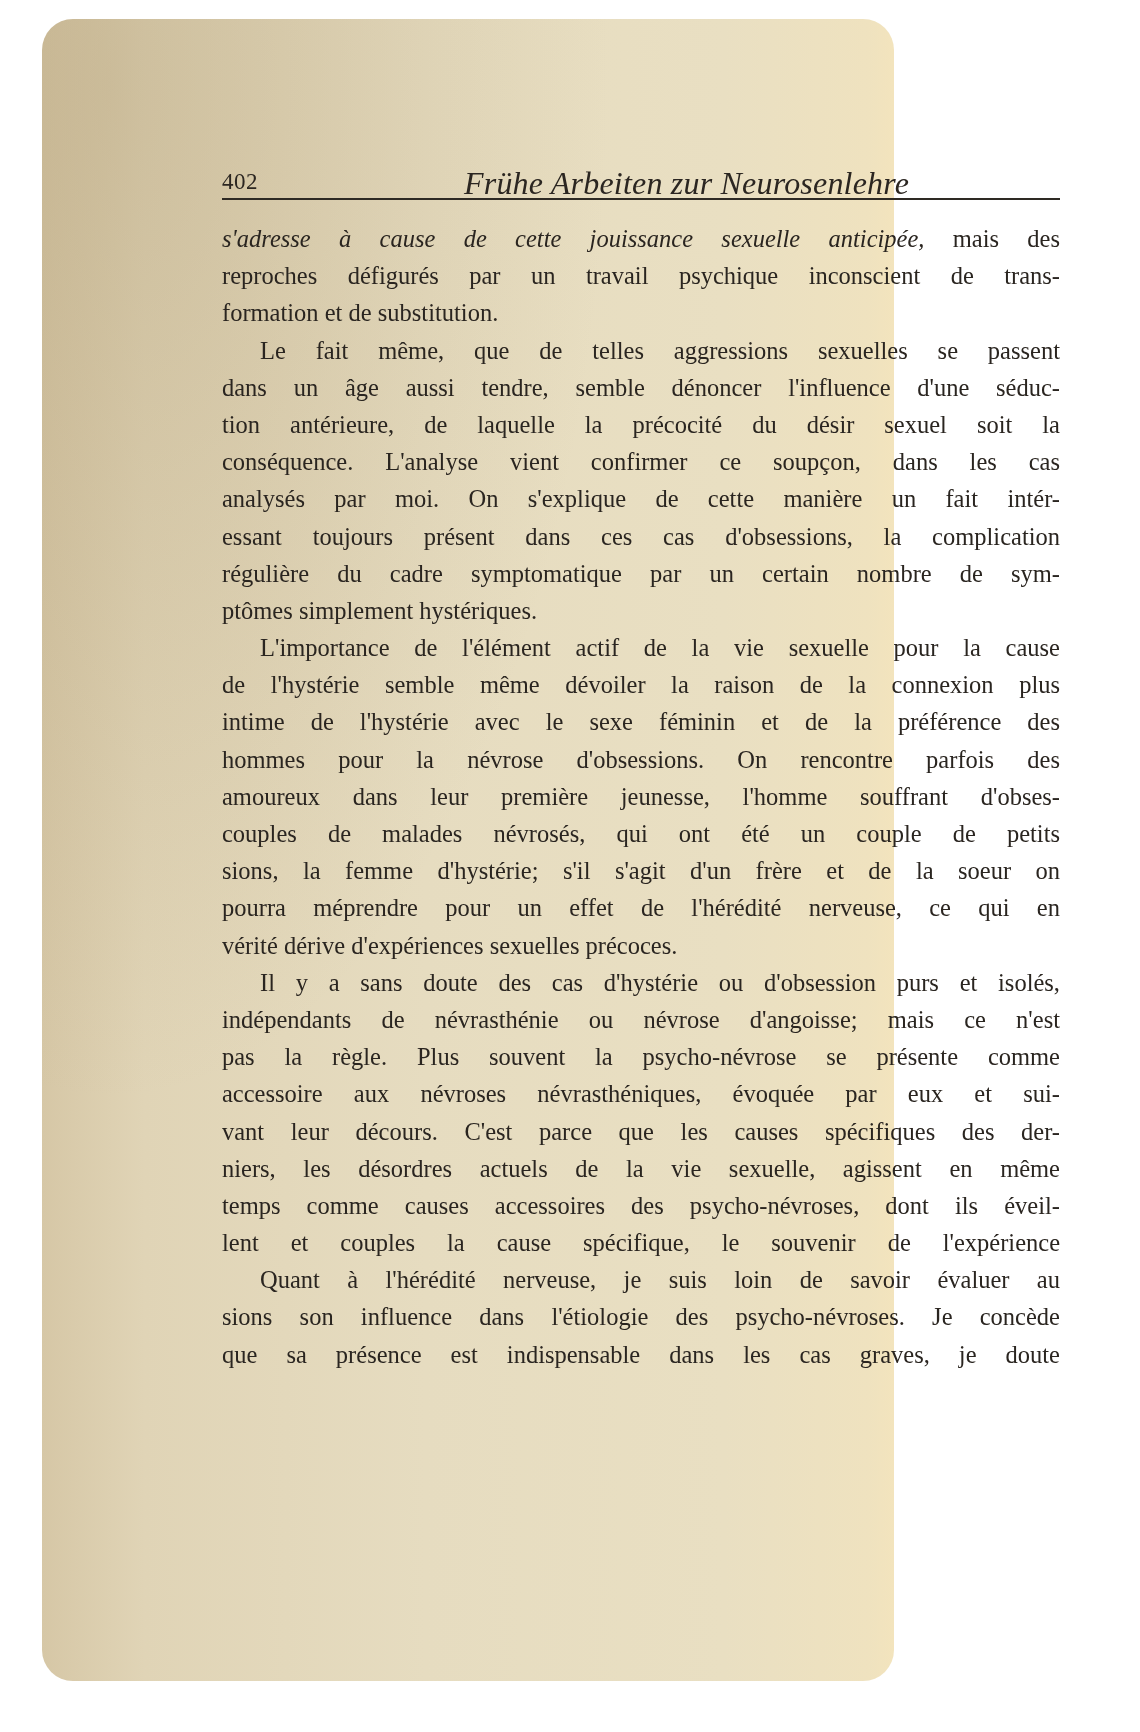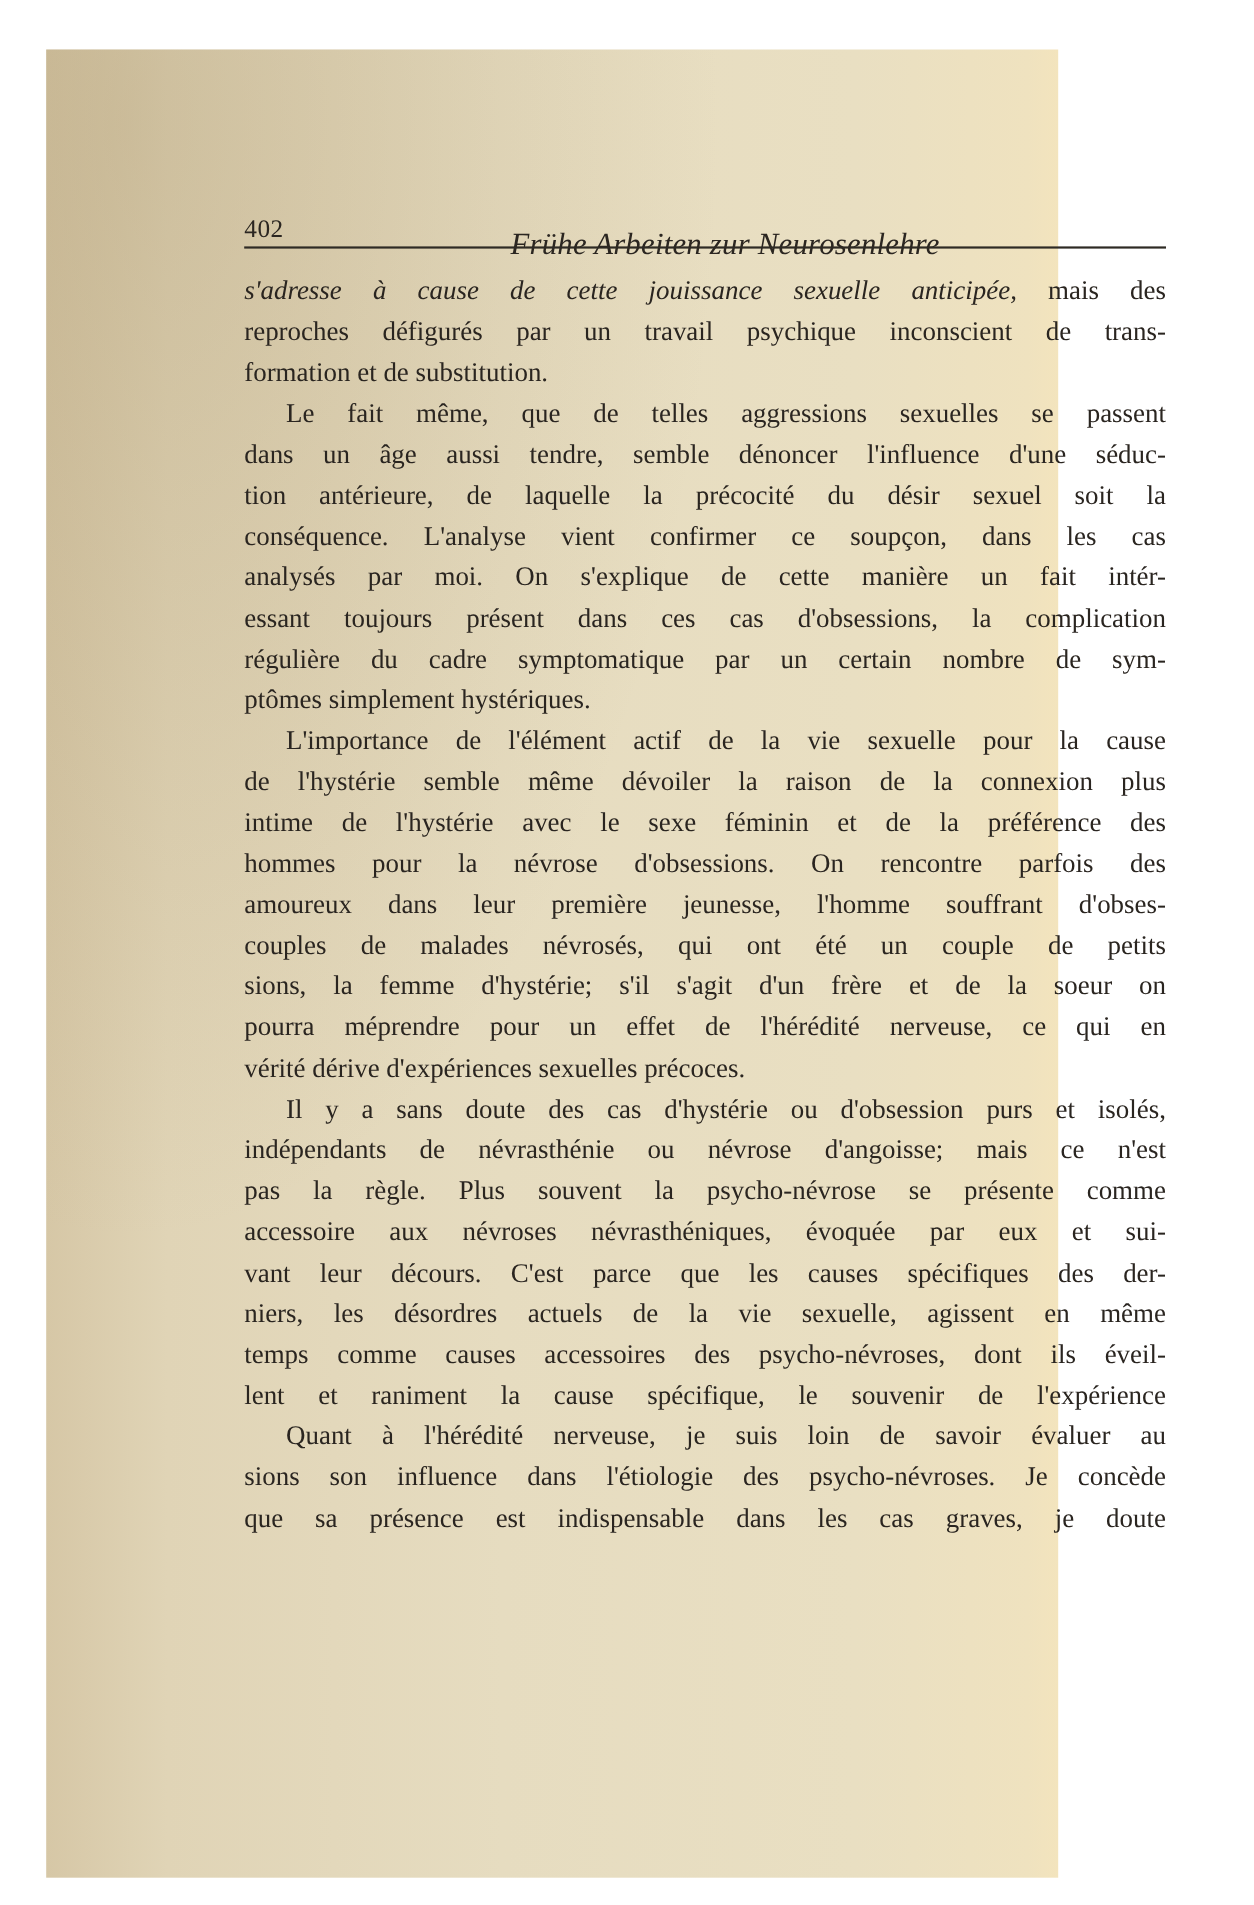--- a/index.html
+++ b/index.html
@@ -6,26 +6,27 @@
     margin: 0;
     padding: 0;
     width: 1140px;
     height: 1732px;
     background: #ffffff;
     overflow: hidden;
   }
   .page {
     position: absolute;
     left: 42px;
-    top: 45px;
-    width: 920px;
+    top: 19px;
+    width: 852px;
     height: 1662px;
     background:
       radial-gradient(ellipse at 8% 4%, rgba(170,150,110,0.35) 0%, rgba(170,150,110,0) 45%),
       linear-gradient(90deg, #d6c7a6 0%, #e0d4b6 12%, #e6dcc0 45%, #e9dfc2 80%, #efe2bf 97%, #f3e4bd 100%);
+    border-radius: 31px;
   }
   .running-head {
     position: absolute;
     left: 180px;
     top: 142px;
     width: 838px;
     height: 36px;
     font-family: "Liberation Serif", "DejaVu Serif", serif;
     color: #2b2621;
   }
@@ -33,24 +34,23 @@
     position: absolute;
     left: 0;
     top: 8px;
     font-size: 23px;
     letter-spacing: 0.5px;
   }
   .running-title {
     position: absolute;
     left: 242px;
     top: 4px;
-    font-size: 28px;
+    font-size: 32px;
     font-style: italic;
     letter-spacing: 0.2px;
-    margin-top: 16px;
   }
   .head-rule {
     position: absolute;
     left: 180px;
     top: 179px;
     width: 838px;
     height: 2px;
     background: #2e2a24;
   }
   .body-text {
@@ -124,21 +124,21 @@
     </div>
 
     <div>
       <span class="line indent">Il y a sans doute des cas d'hystérie ou d'obsession purs et isolés,</span>
       <span class="line">indépendants de névrasthénie ou névrose d'angoisse; mais ce n'est</span>
       <span class="line">pas la règle. Plus souvent la psycho-névrose se présente comme</span>
       <span class="line">accessoire aux névroses névrasthéniques, évoquée par eux et sui-</span>
       <span class="line">vant leur décours. C'est parce que les causes spécifiques des der-</span>
       <span class="line">niers, les désordres actuels de la vie sexuelle, agissent en même</span>
       <span class="line">temps comme causes accessoires des psycho-névroses, dont ils éveil-</span>
-      <span class="line">lent et raniment la cause spécifique, le souvenir de l'expérience</span>
+      <span class="line">lent et couples la cause spécifique, le souvenir de l'expérience</span>
     </div>
 
     <div>
       <span class="line indent">Quant à l'hérédité nerveuse, je suis loin de savoir évaluer au</span>
       <span class="line">sions son influence dans l'étiologie des psycho-névroses. Je concède</span>
       <span class="line">que sa présence est indispensable dans les cas graves, je doute</span>
     </div>
 
   </div>
 </div>

